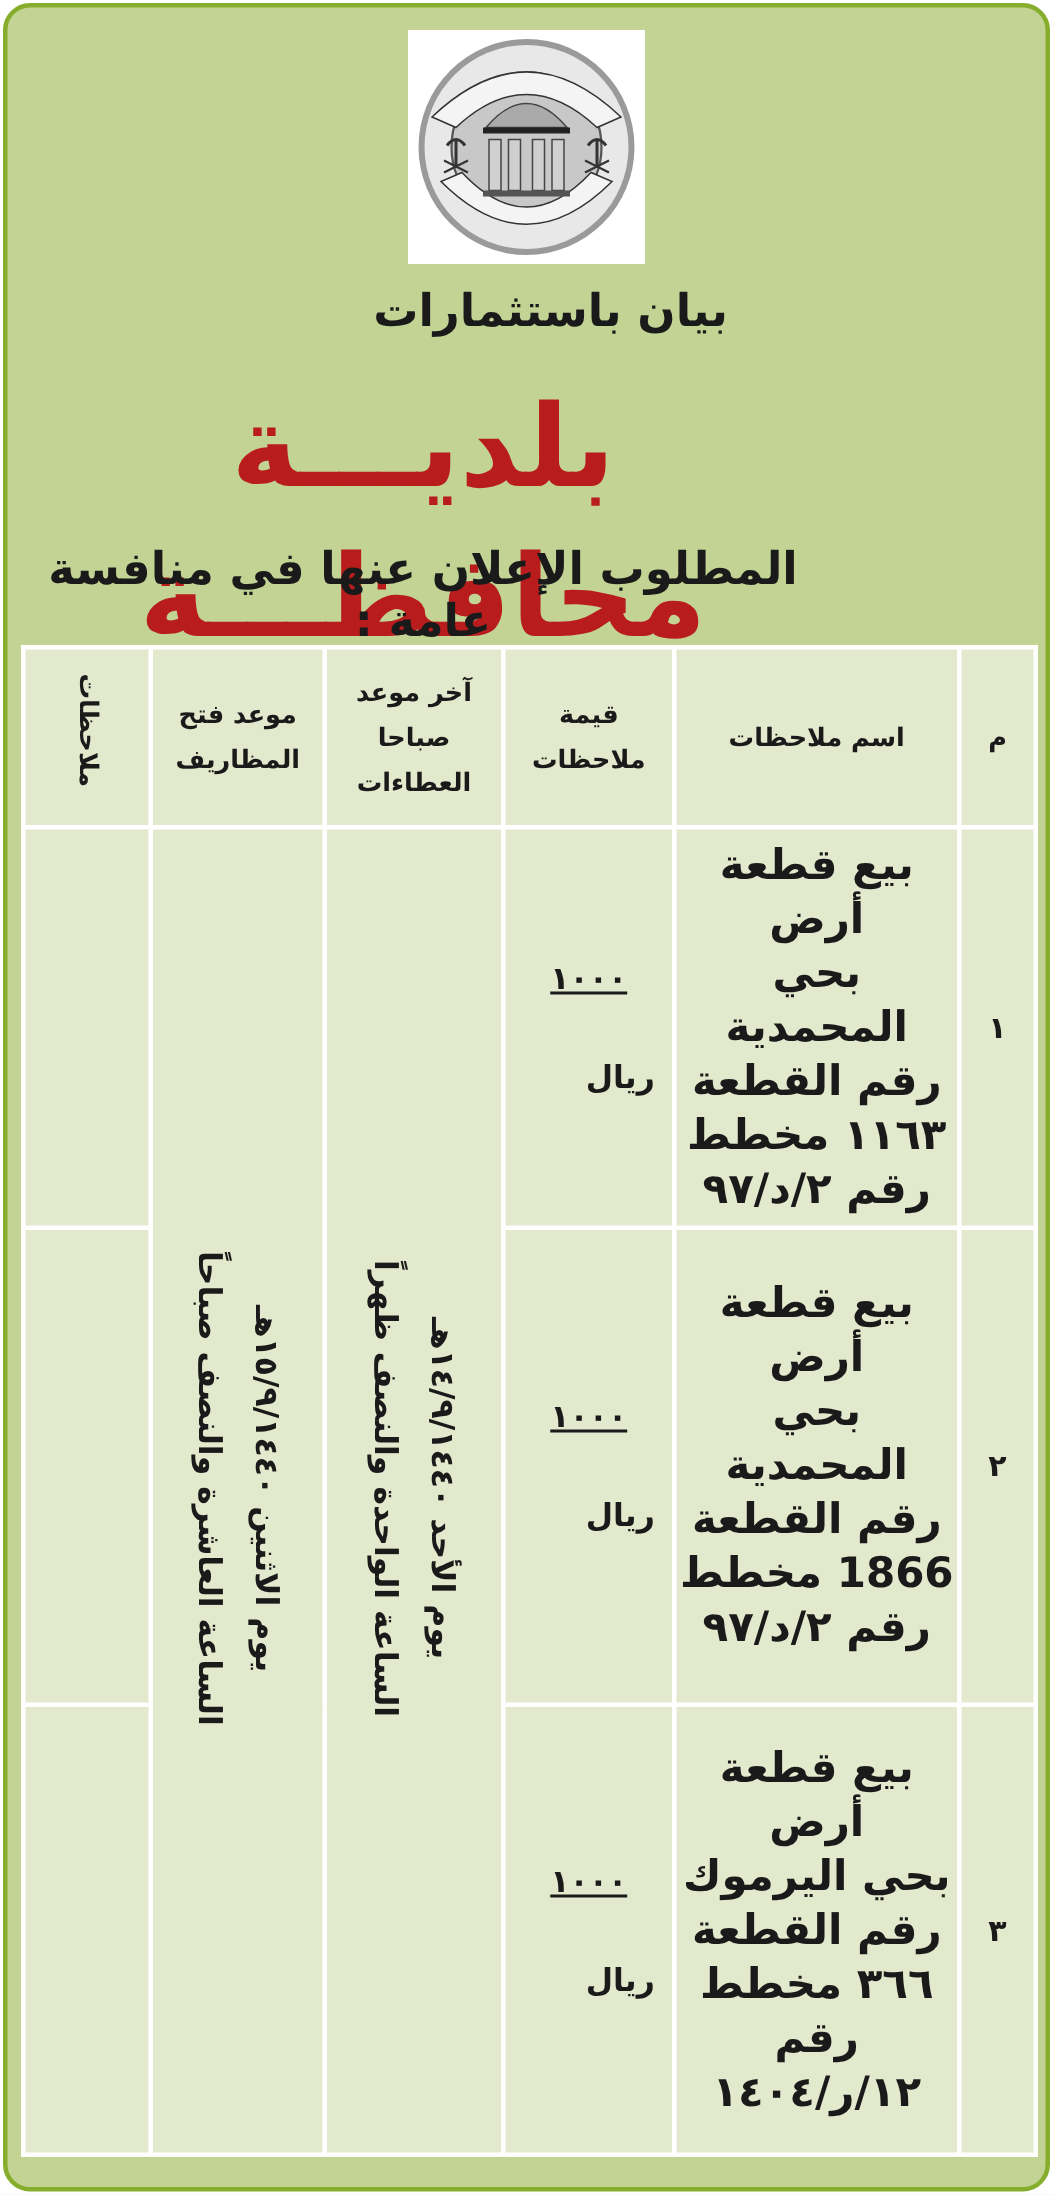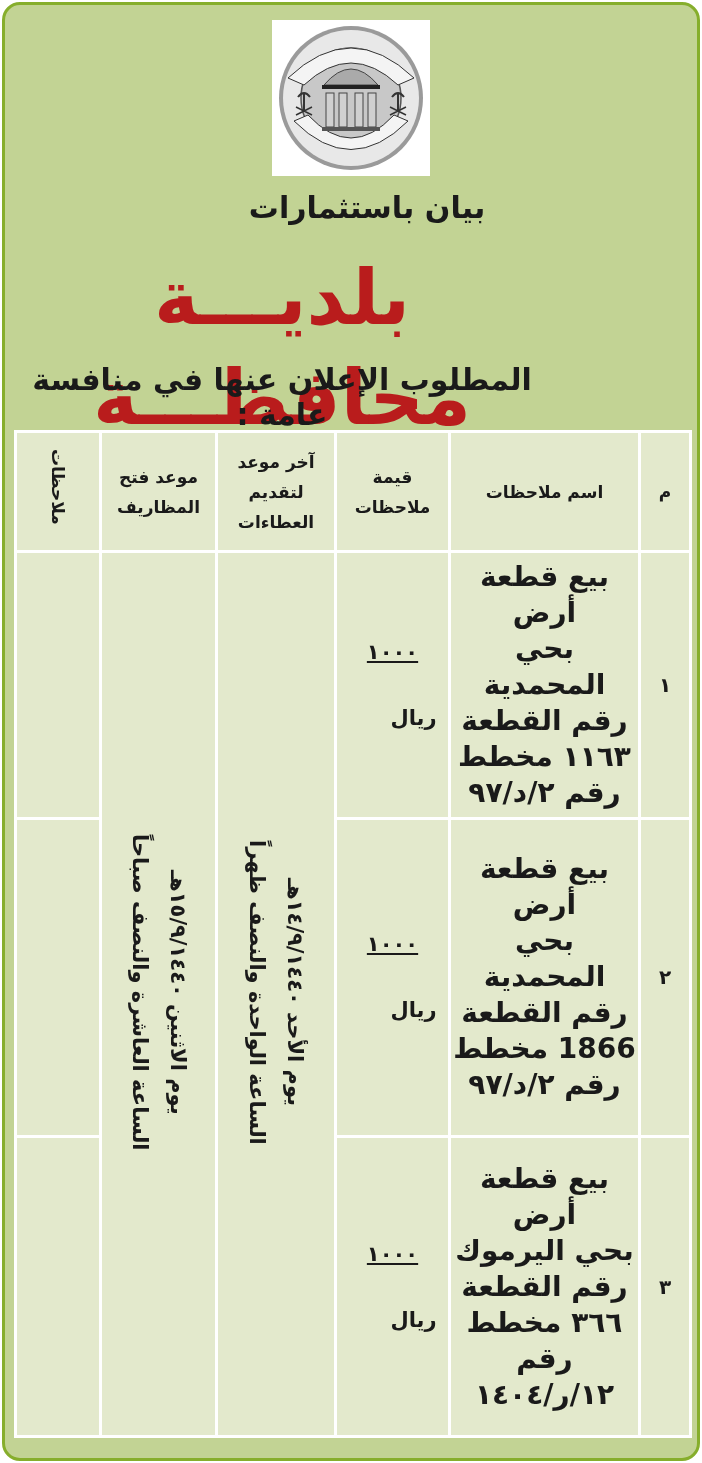--- a/index.html
+++ b/index.html
@@ -170,21 +170,21 @@
   <thead>
     <tr>
       <th>م</th>
       <th>اسم ملاحظات</th>
       <th>
         <span style="display:block">قيمة</span>
         <span style="display:block">ملاحظات</span>
       </th>
       <th>
         <span style="display:block">آخر موعد</span>
-        <span style="display:block">لتقديم</span>
+        <span style="display:block">صباحا</span>
         <span style="display:block">العطاءات</span>
       </th>
       <th>
         <span style="display:block">موعد فتح</span>
         <span style="display:block">المظاريف</span>
       </th>
       <th>
         <span class="rot-head">ملاحظات</span>
       </th>
     </tr>

